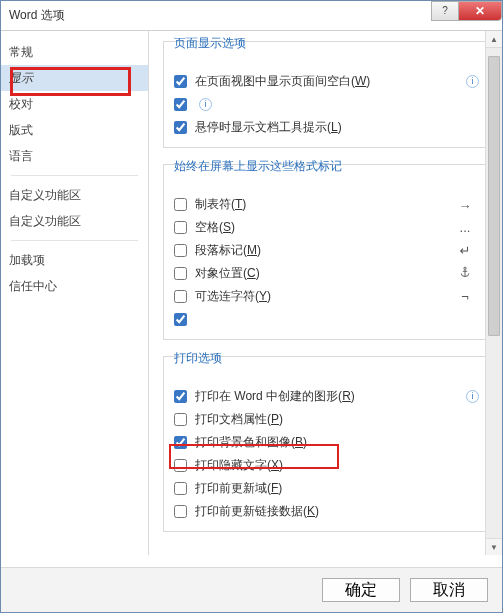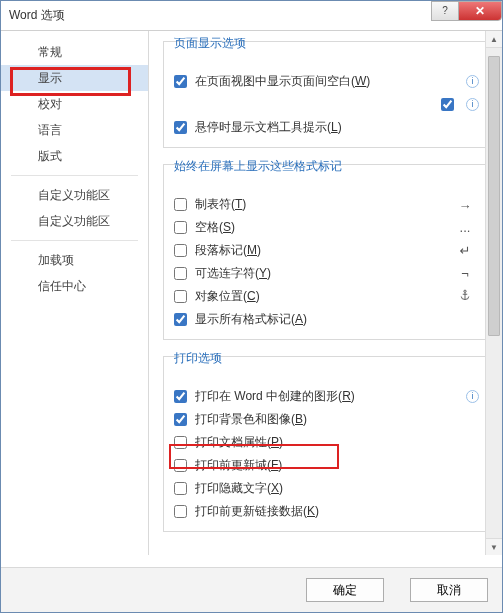--- a/index.html
+++ b/index.html
@@ -5,62 +5,62 @@
   * { box-sizing: border-box; font-family: "Microsoft YaHei", "Segoe UI", sans-serif; }
   body { margin: 0; background: #ddd; }
   .window { width: 503px; height: 613px; background: #fff; border: 1px solid #6b8bb1; position: relative; }
   .titlebar { height: 30px; background: #fff; border-bottom: 1px solid #d0d0d0; display: flex; align-items: center; padding: 0 0 0 8px; }
   .titlebar-title { font-size: 12px; color: #333; flex: 1; }
   .titlebar-btns { display: flex; height: 22px; margin-top: -8px; }
   .tb-btn { width: 28px; height: 20px; border: 1px solid #b0b0b0; background: linear-gradient(#f8f8f8,#e0e0e0); margin-left: -1px; display: flex; align-items: center; justify-content: center; font-size: 10px; color: #444; }
   .tb-close { width: 44px; background: linear-gradient(#e77,#c33); color: #fff; font-size: 12px; font-weight: bold; border-radius: 0 0 4px 0; }
   .body { display: flex; height: 524px; }
   .sidebar { width: 148px; background: #fff; border-right: 1px solid #d9d9d9; padding-top: 8px; }
-  .sidebar-item { height: 26px; line-height: 26px; padding-left: 37px; font-size: 12px; color: #444; cursor: pointer; }
-  .sidebar-item.selected { background: #d4e3f4; }
+  .sidebar-item { height: 26px; line-height: 26px; padding-left: 8px; font-size: 12px; color: #444; cursor: pointer; }
+  .sidebar-item.selected { background: #d4e3f4; font-style: italic; }
   .sidebar-sep { border-top: 1px solid #e3e3e3; margin: 6px 10px; }
   .highlight-sidebar { position: absolute; left: 9px; top: 66px; width: 121px; height: 29px; border: 3px solid #d22; pointer-events: none; }
   .content { flex: 1; position: relative; overflow: hidden; background: #fff; }
   .content-inner { padding: 10px 12px 10px 14px; }
   .fieldset { border: 1px solid #d9d9d9; margin: 0 0 16px 0; padding: 10px 10px 8px 10px; position: relative; }
   .legend { position: relative; top: -19px; left: -4px; background: #fff; padding: 0 4px; font-size: 12px; color: #2a6fbb; height: 0; display: inline-block; }
-  .row { display: flex; align-items: center; height: 23px; font-size: 12px; color: #333; justify-content: flex-end; }
+  .row { display: flex; align-items: center; height: 23px; font-size: 12px; color: #333; }
   .row input[type=checkbox] { width: 13px; height: 13px; margin: 0 8px 0 0; accent-color: #3976c4; }
   .row .lbl { flex: 1; }
   .row .key { text-decoration: underline; }
   .row .help { width: 13px; height: 13px; border: 1px solid #9bc0e8; border-radius: 50%; color: #3b7ac0; font-size: 9px; line-height: 11px; text-align: center; margin-left: 4px; }
   .sym { width: 28px; text-align: center; color: #555; font-size: 13px; }
   .scrollbar { position: absolute; right: 0; top: 0; bottom: 0; width: 17px; background: #eee; border-left: 1px solid #dcdcdc; }
   .sb-btn { height: 17px; background: #f4f4f4; border-bottom: 1px solid #dcdcdc; text-align: center; font-size: 8px; line-height: 17px; color: #666; }
   .sb-btn.bottom { position: absolute; bottom: 0; width: 100%; border-top: 1px solid #dcdcdc; border-bottom: none; }
   .sb-thumb { position: absolute; left: 2px; right: 2px; top: 25px; height: 280px; background: #cfcfcf; border: 1px solid #b8b8b8; border-radius: 1px; }
   .highlight-opt { position: absolute; left: 168px; top: 443px; width: 170px; height: 25px; border: 2px solid #d22; pointer-events: none; }
   .footer { position: absolute; bottom: 0; left: 0; right: 0; height: 45px; border-top: 1px solid #d9d9d9; background: #f3f3f3; display: flex; justify-content: flex-end; align-items: center; padding-right: 14px; gap: 10px; }
-  .btn { width: 78px; height: 24px; font-size: 12px; background: #fdfdfd; border: 1px solid #adadad; cursor: pointer; margin-left: 16px; }
+  .btn { width: 78px; height: 24px; font-size: 16px; background: #fdfdfd; border: 1px solid #adadad; cursor: pointer; }
   svg.anchor { width: 12px; height: 12px; }
 </style>
 </head>
 <body>
 
 <div class="window">
   <div class="titlebar">
     <span class="titlebar-title">Word 选项</span>
     <div class="titlebar-btns">
       <div class="tb-btn">?</div>
       <div class="tb-btn tb-close">✕</div>
     </div>
   </div>
 
   <div class="body">
     <div class="sidebar" id="sidebar">
         <div class="sidebar-item">常规</div>
         <div class="sidebar-item selected">显示</div>
         <div class="sidebar-item">校对</div>
+        <div class="sidebar-item">版式</div>
         <div class="sidebar-item">语言</div>
-        <div class="sidebar-item">版式</div>
         <div class="sidebar-sep"></div>
         <div class="sidebar-item">自定义功能区</div>
         <div class="sidebar-item">自定义功能区</div>
         <div class="sidebar-sep"></div>
         <div class="sidebar-item">加载项</div>
         <div class="sidebar-item">信任中心</div>
       </div>
 
     <div class="content">
       <div class="content-inner" id="content">
@@ -82,51 +82,50 @@
             </div><div class="row">
               <input type="checkbox" style="">
               <span class="lbl">空格(<span class="key">S</span>)</span>
               <span class="sym">...</span>
             </div><div class="row">
               <input type="checkbox" style="">
               <span class="lbl">段落标记(<span class="key">M</span>)</span>
               <span class="sym">↵</span>
             </div><div class="row">
               <input type="checkbox" style="">
-              <span class="lbl">可选连字符(<span class="key">Y</span>)</span>
-              <span class="sym">¬</span>
-            </div><div class="row">
-              <input type="checkbox" style="">
               <span class="lbl">对象位置(<span class="key">C</span>)</span>
               <span class="sym"><svg class="anchor" viewBox="0 0 16 16">
                   <circle cx="8" cy="3" r="1.5" fill="none" stroke="#555" stroke-width="1.2"></circle>
                   <line x1="8" y1="4.5" x2="8" y2="14" stroke="#555" stroke-width="1.2"></line>
                   <line x1="5" y1="7" x2="11" y2="7" stroke="#555" stroke-width="1.2"></line>
                   <path d="M3 10 Q3 14 8 14 Q13 14 13 10" fill="none" stroke="#555" stroke-width="1.2"></path>
                 </svg></span>
             </div><div class="row">
+              <input type="checkbox" style="">
+              <span class="lbl">可选连字符(<span class="key">Y</span>)</span>
+              <span class="sym">¬</span>
+            </div><div class="row">
               <input type="checkbox" checked="" style="">
-              <span class="lbl">显示所有格式标记(<span class="key">A</span>)</span>
             </div></div>
           <div class="fieldset"><span class="legend">打印选项</span><div class="row">
               <input type="checkbox" checked="" style="">
               <span class="lbl">打印在 Word 中创建的图形(<span class="key">R</span>)</span>
               <span class="help">i</span>
             </div><div class="row">
+              <input type="checkbox" style="">
+              <span class="lbl">打印文档属性(<span class="key">P</span>)</span>
+            </div><div class="row">
               <input type="checkbox" checked="" style="">
               <span class="lbl">打印背景色和图像(<span class="key">B</span>)</span>
             </div><div class="row">
               <input type="checkbox" style="">
-              <span class="lbl">打印文档属性(<span class="key">P</span>)</span>
+              <span class="lbl">打印隐藏文字(<span class="key">X</span>)</span>
             </div><div class="row">
               <input type="checkbox" style="">
               <span class="lbl">打印前更新域(<span class="key">F</span>)</span>
-            </div><div class="row">
-              <input type="checkbox" style="">
-              <span class="lbl">打印隐藏文字(<span class="key">X</span>)</span>
             </div><div class="row">
               <input type="checkbox" style="">
               <span class="lbl">打印前更新链接数据(<span class="key">K</span>)</span>
             </div></div>
         </div>
       <div class="scrollbar">
         <div class="sb-btn">▲</div>
         <div class="sb-thumb"></div>
         <div class="sb-btn bottom">▼</div>
       </div>

